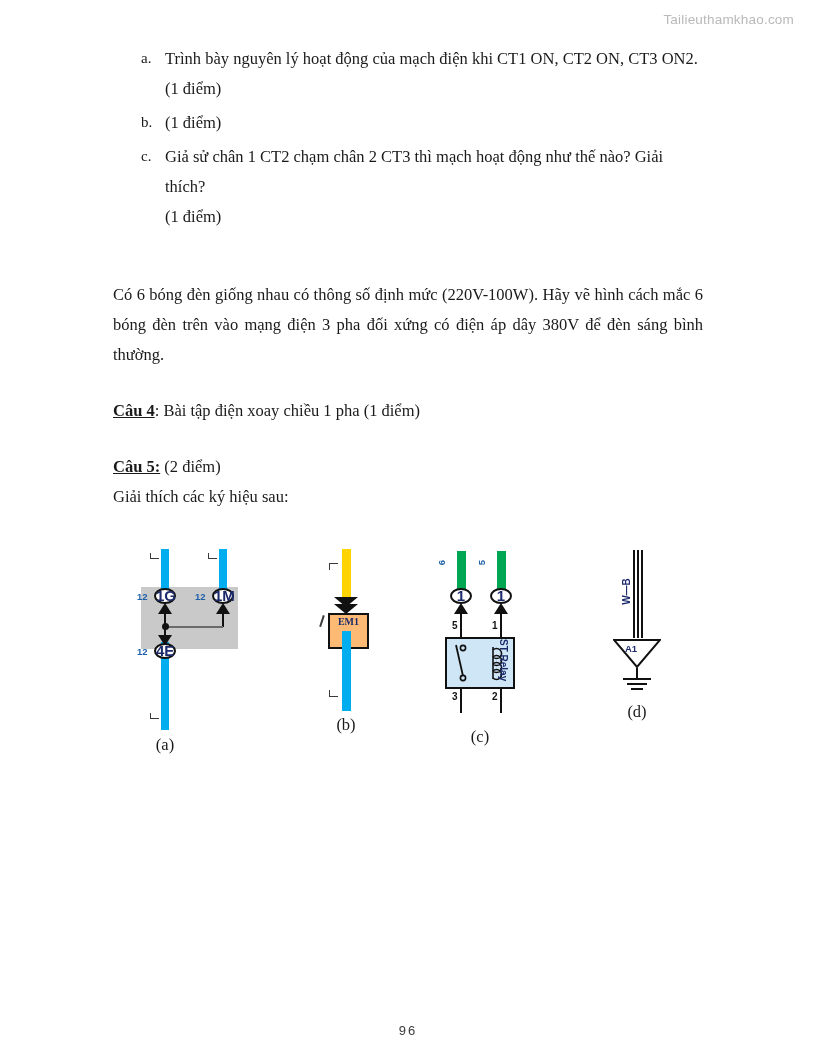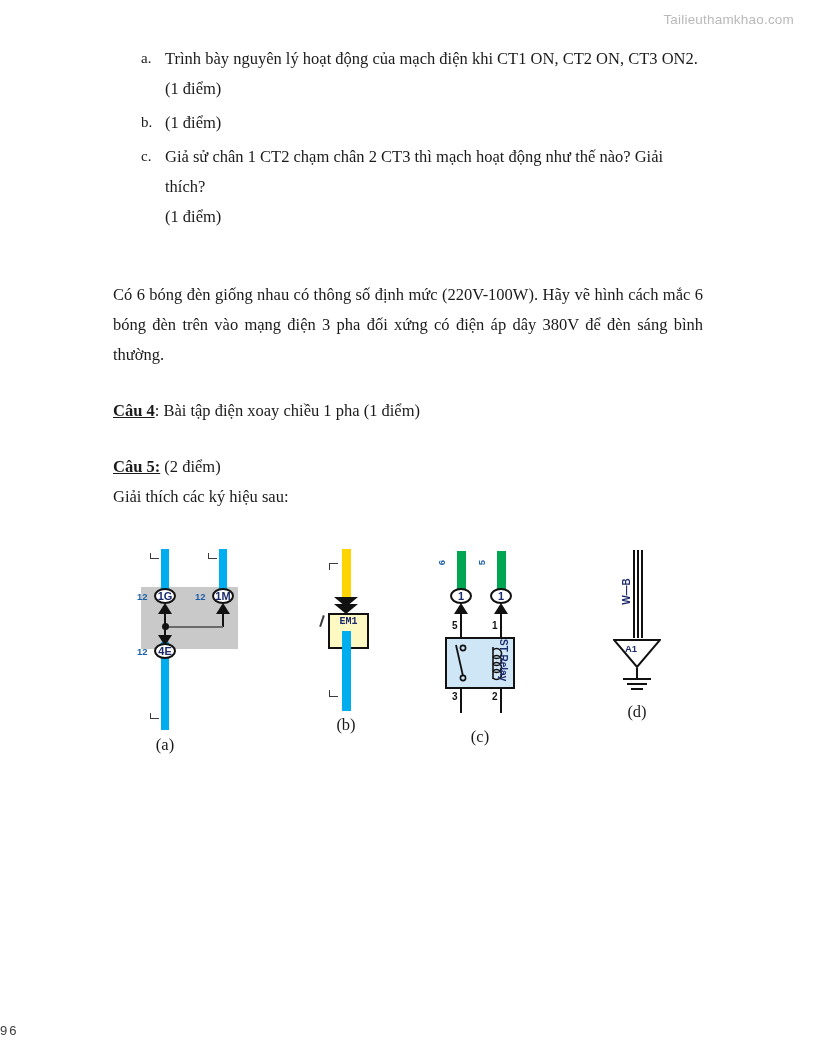--- a/index.html
+++ b/index.html
@@ -128,21 +128,21 @@
   .a-tick.t3 { left: 15px; top: 166px; }
 
   .node-circle {
     position: absolute;
     width: 22px; height: 16px;
     border: 2.2px solid #111;
     border-radius: 50%;
     background: #fff;
     box-sizing: border-box;
     font-family: "Liberation Sans", sans-serif;
-    font-size: 11px;
+    font-size: 15px;
     font-weight: bold;
     color: #1c2a6b;
     line-height: 12px;
     text-align: center;
   }
   .node-num {
     position: absolute;
     font-family: "Liberation Sans", sans-serif;
     font-size: 9.5px;
     font-weight: bold;
@@ -187,23 +187,23 @@
     border-right: 12px solid transparent;
     border-top: 10px solid #111;
   }
   .b-chev.c1 { top: 50px; }
   .b-chev.c2 { top: 57px; }
   .b-box {
     position: absolute;
     left: 19px; top: 66px;
     width: 41px; height: 36px;
     border: 2.4px solid #111;
-    background: #fef9c3;
+    background: #fdba74;
     box-sizing: border-box;
-    font-family: Liberation Mono, monospace;
+    font-family: Liberation Serif, serif;
     font-size: 10px;
     font-weight: bold;
     color: #1c2a6b;
     line-height: 14px;
     text-align: center;
   }
   .b-tick {
     position: absolute;
     width: 8px; height: 6px;
   }
@@ -323,21 +323,21 @@
   }
   .d-gnd.g1 { left: 32px; top: 136px; width: 28px; }
   .d-gnd.g2 { left: 36px; top: 141px; width: 20px; }
   .d-gnd.g3 { left: 40px; top: 146px; width: 12px; }
 
   
   .page-number {
     position: absolute;
     left: 0; right: 0;
     bottom: 18px;
-    text-align: left;
+    text-align: center;
     font-family: "Liberation Sans", sans-serif;
     font-size: 13px;
     color: #3a3a3a;
     letter-spacing: 2px;
   }
 </style>
 </head>
 <body>
 
 <div class="site-watermark">Tailieuthamkhao.com</div>

